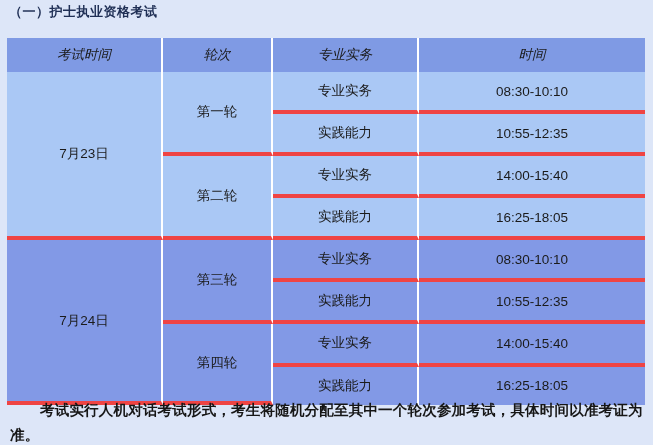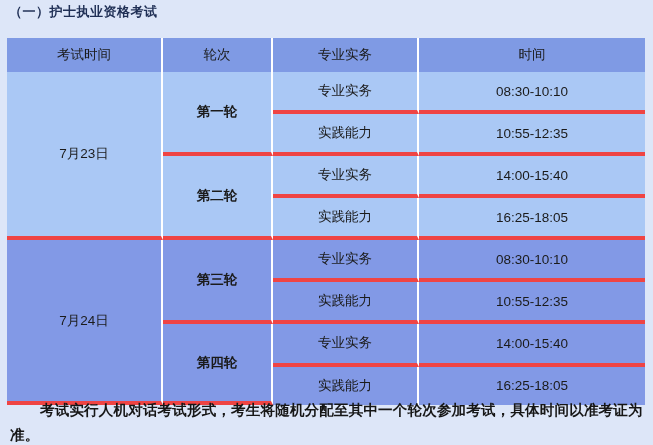--- a/index.html
+++ b/index.html
@@ -58,29 +58,30 @@
     border-right: none;
   }
   .exam-table tr:last-child > * {
     border-bottom: none;
   }
 
   thead th {
     background: #7f9ae4;
     height: 34px;
     color: #10131c;
+    font-style: italic;
   }
 
   
   td.ga { background: #aac8f5; }
   
   td.gb { background: #8299e6; }
 
   td.date-cell  { height: 154px; }
-  td.round-cell { height: 77px; font-weight: bold; }
+  td.round-cell { height: 77px; }
   td.sub-cell   { height: 38px; }
 
   
   .footnote {
     position: absolute;
     left: 10px;
     top: 398px;
     width: 634px;
     font-size: 14.5px;
     font-weight: bold;

